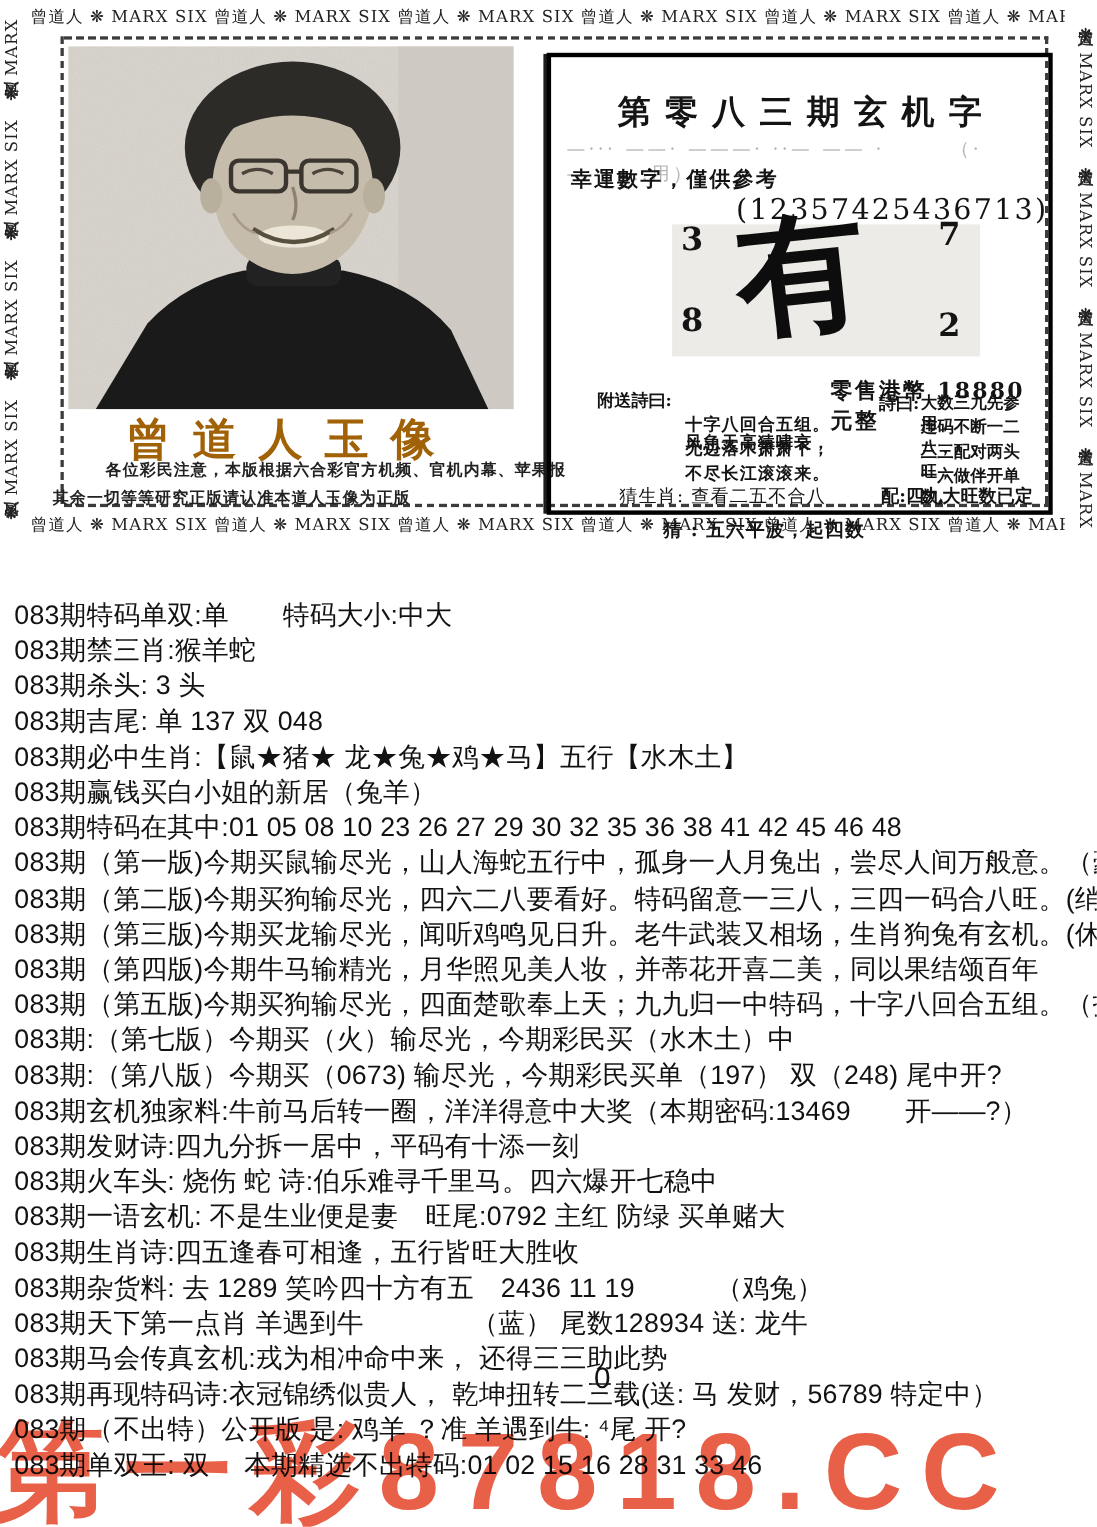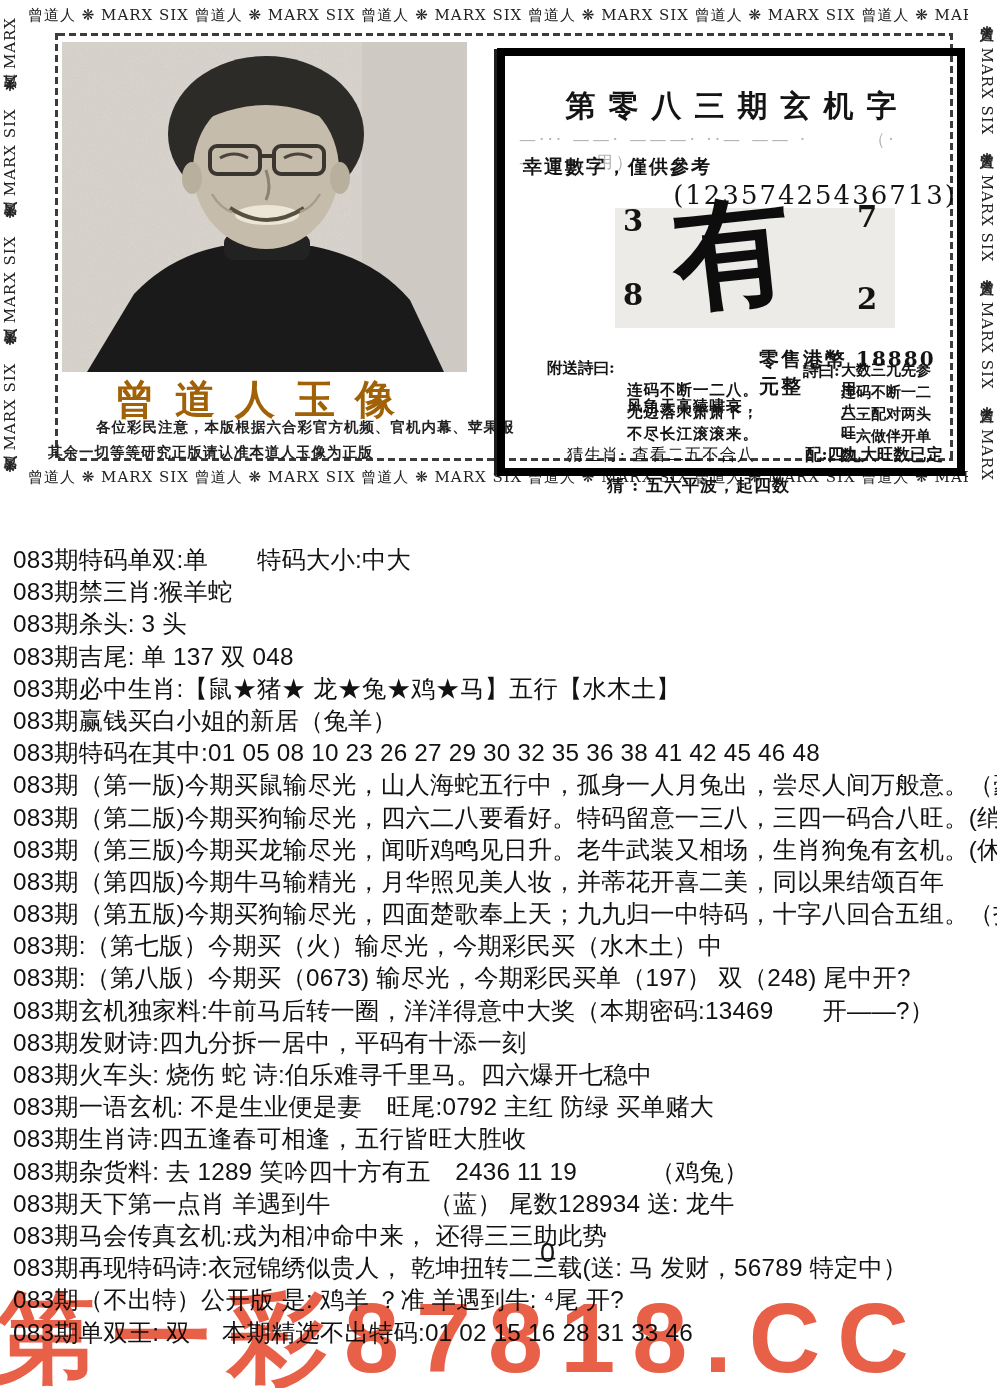--- a/index.html
+++ b/index.html
@@ -43,21 +43,21 @@
     position:absolute;left:48px;width:440px;
     font-family:"DejaVu Serif",serif;font-weight:bold;font-size:14.5px;
     color:#222;letter-spacing:1px;white-space:nowrap;
   }
   .cap-note1{top:418px;margin-left:48px;}
   .cap-note2{top:443px;}
 
   
   .mbox{
     position:absolute;left:497px;top:48px;width:452px;height:412px;
-    border:8px solid #000000;
+    border:4px solid #000000;
     box-shadow:-4px 0 0 -1px #1d1d1d;
   }
   .mbox *{position:absolute;font-family:"DejaVu Serif",serif;color:#141414;}
   .m-title{top:30px;left:0;width:100%;text-align:center;font-size:30px;
     font-weight:bold;letter-spacing:13px;text-indent:13px;}
   .m-faded{top:72px;left:14px;width:425px;font-size:17px;color:#b3b3b3;
     filter:blur(0.5px);letter-spacing:3px;}
   .m-lucky-label{top:98px;left:18px;font-size:19px;font-weight:bold;letter-spacing:2px;}
   .m-lucky-nums{top:124px;left:0;width:100%;text-align:right;font-size:26px;
     letter-spacing:2px;}
@@ -158,21 +158,21 @@
   <div class="m-charbg"></div>
   <div class="m-num m-num-tl">3</div>
   <div class="m-num m-num-tr">7</div>
   <div class="m-big-char">有</div>
   <div class="m-num m-num-bl">8</div>
   <div class="m-num m-num-br">2</div>
   <div class="m-price">零售港幣 18880 元整</div>
 
   <div class="m-poem-label-l">附送詩曰:</div>
   <div class="m-poem-l m-pl0">风急天高猿啸哀，</div>
-  <div class="m-poem-l m-pl1">连码不断一二八。</div>
+  <div class="m-poem-l m-pl1">十字八回合五组。</div>
   <div class="m-poem-l m-pl2">无边落木萧萧下，</div>
   <div class="m-poem-l m-pl3">不尽长江滚滚来。</div>
 
   <div class="m-poem-label-r">詩曰:</div>
   <div class="m-poem-r m-pr0">大数三九先参用，</div>
   <div class="m-poem-r m-pr1">连码不断一二八，</div>
   <div class="m-poem-r m-pr2">三三配对两头旺，</div>
   <div class="m-poem-r m-pr3">一六做伴开单数。</div>
 
   <div class="m-guess-zodiac">猜生肖:  查看二五不合八</div>

